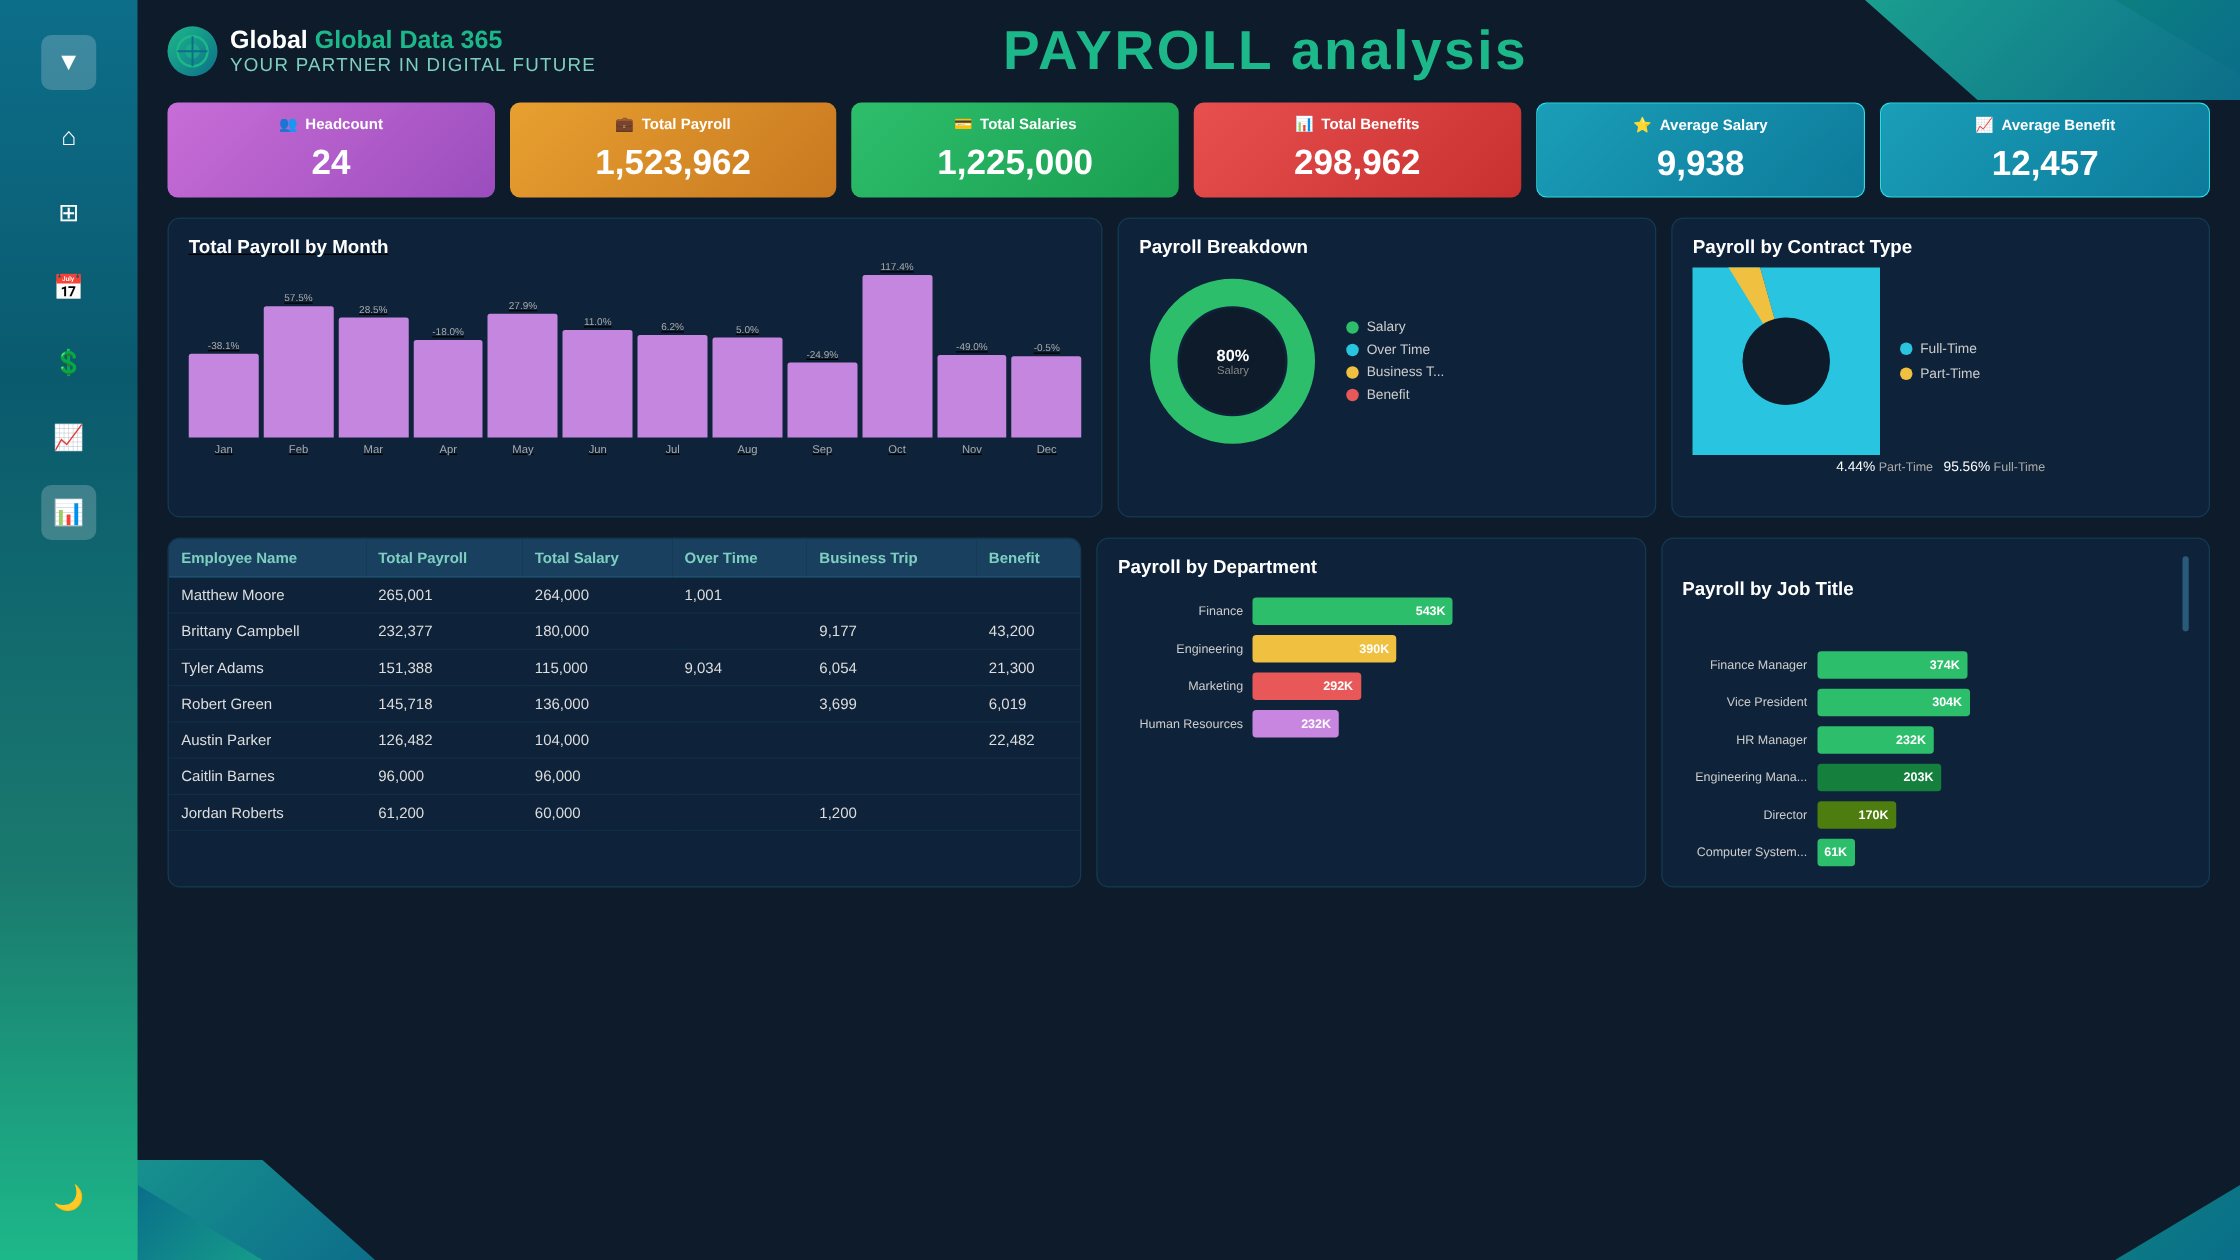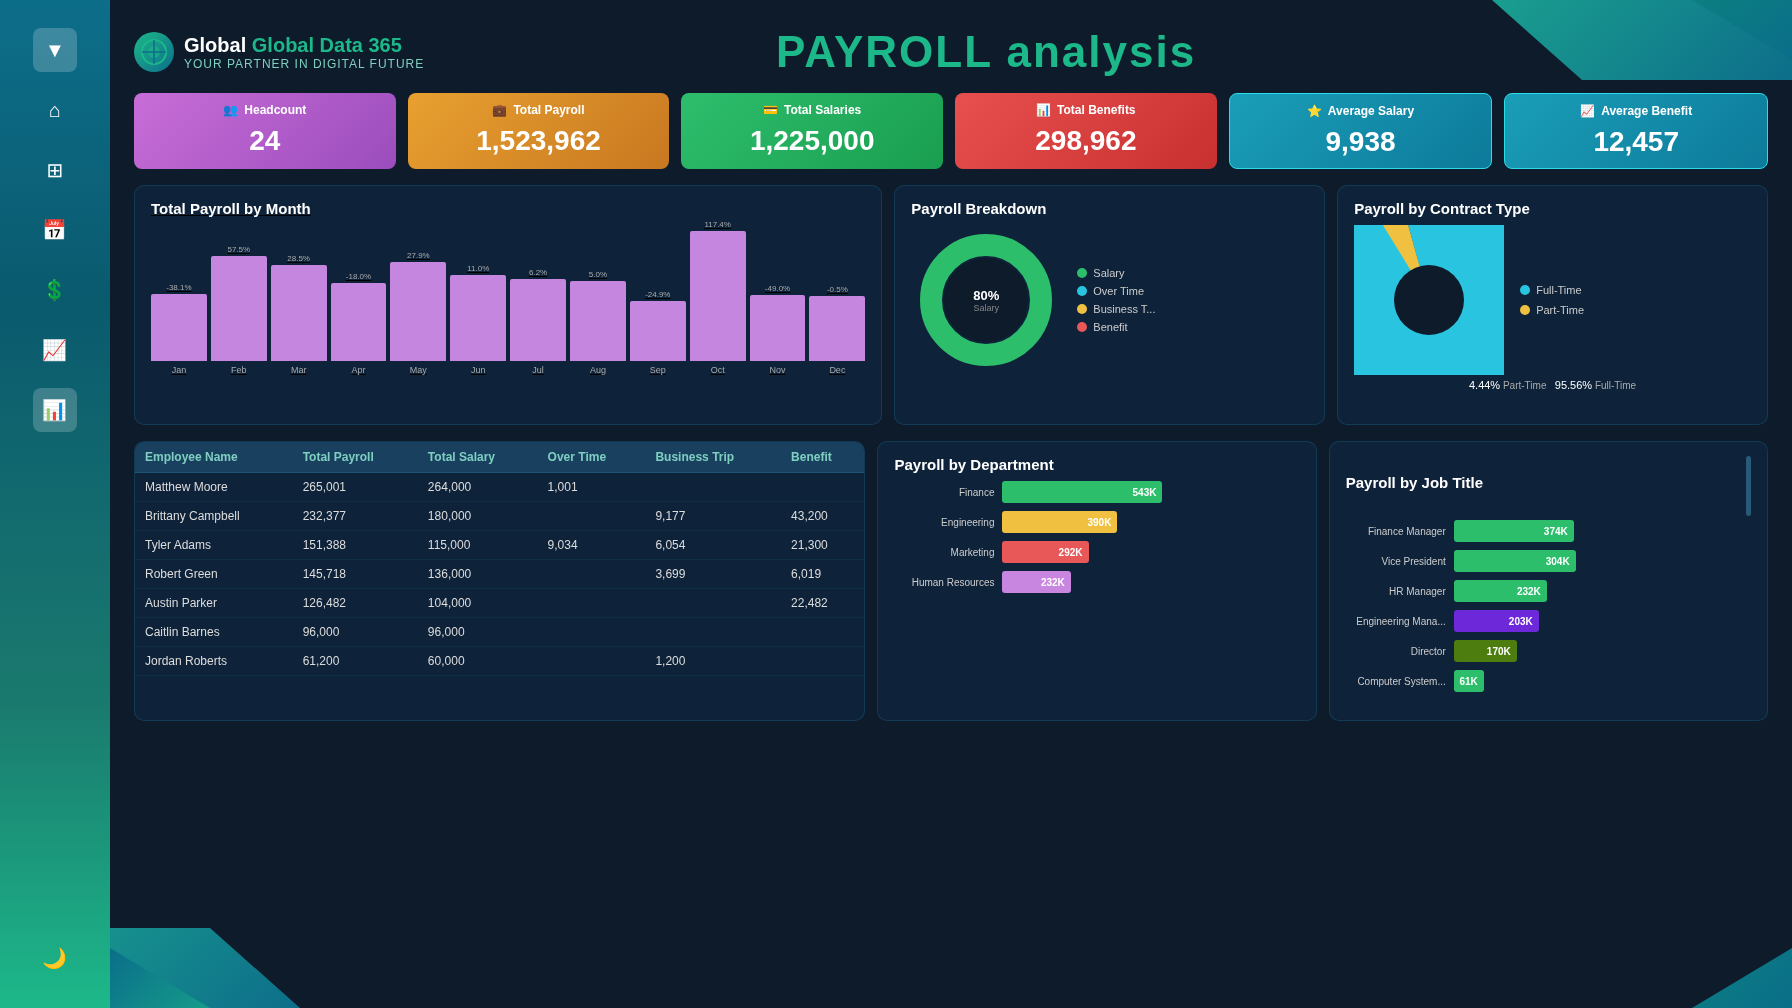--- a/index.html
+++ b/index.html
@@ -54,21 +54,21 @@
       font-size: 20px;
     }
     .sidebar-icon.active {
       background: rgba(255,255,255,0.2);
     }
 
     .main-content {
       position: absolute;
       left: 110px; top: 0;
       right: 0; bottom: 0;
-      padding: 27px 24px;
+      padding: 16px 24px;
       z-index: 5;
       overflow: hidden;
       border-radius: 28px;
     }
 
     
     .header {
       display: flex;
       align-items: center;
       margin-bottom: 16px;
@@ -90,21 +90,21 @@
       display: flex; flex-direction: column;
     }
     .logo-title {
       color: white;
       font-size: 20px;
       font-weight: 700;
     }
     .logo-title span { color: #1db88a; }
     .logo-subtitle {
       color: #7ecfc0;
-      font-size: 12px;
+      font-size: 15px;
       letter-spacing: 1px;
       text-transform: uppercase;
     }
     .page-title {
       flex: 1;
       text-align: center;
       font-size: 44px;
       font-weight: 300;
       color: white;
       letter-spacing: 2px;
@@ -288,21 +288,21 @@
       width: 10px; height: 10px;
       border-radius: 50%;
       flex-shrink: 0;
     }
 
     
     .hbar-chart {
       display: flex;
       flex-direction: column;
       gap: 8px;
-      margin-top: 4px;
+      margin-top: 16px;
     }
     .hbar-row {
       display: flex;
       align-items: center;
       gap: 8px;
     }
     .hbar-label {
       color: #ccc;
       font-size: 10px;
       width: 100px;
@@ -740,21 +740,21 @@
     <div class="hbar-label">HR Manager</div>
     <div class="hbar-fill-wrap">
       <div class="hbar-fill" style="width:93.04812834224599px;background:#2dbe6c">
         <span class="hbar-val">232K</span>
       </div>
     </div>
   </div>
           <div class="hbar-row">
     <div class="hbar-label">Engineering Mana...</div>
     <div class="hbar-fill-wrap">
-      <div class="hbar-fill" style="width:85px;background:#6d28d9">
+      <div class="hbar-fill" style="width:99px;background:#15803d">
         <span class="hbar-val">203K</span>
       </div>
     </div>
   </div>
           <div class="hbar-row">
     <div class="hbar-label">Director</div>
     <div class="hbar-fill-wrap">
       <div class="hbar-fill" style="width:63px;background:#4d7c0f">
         <span class="hbar-val">170K</span>
       </div>

